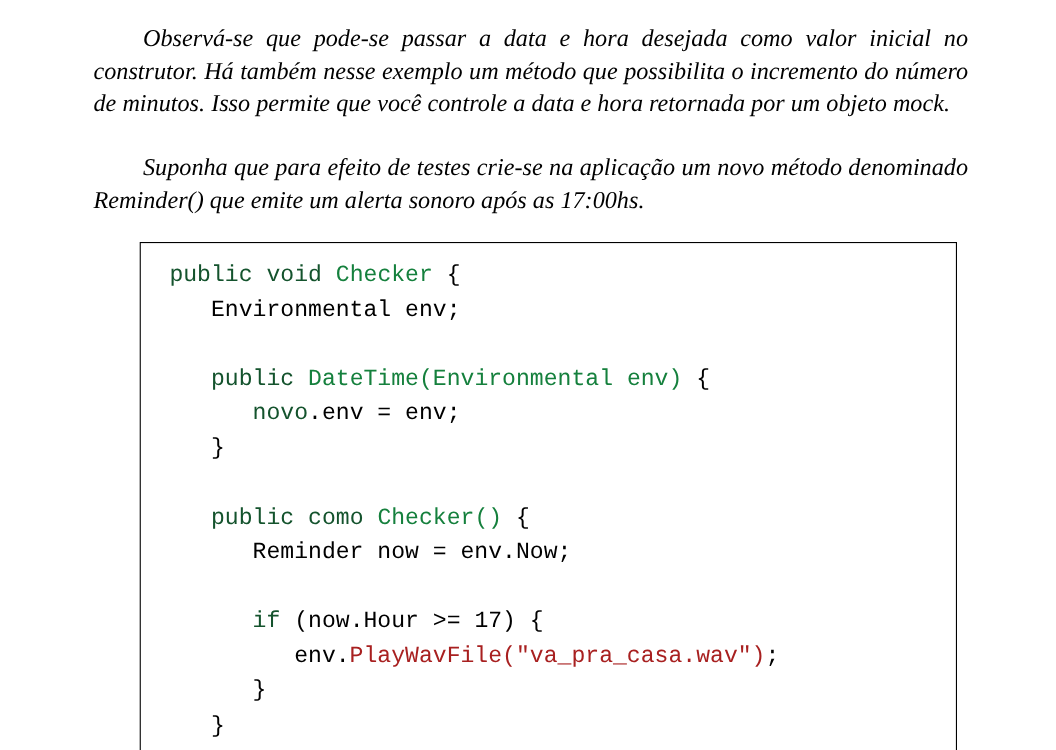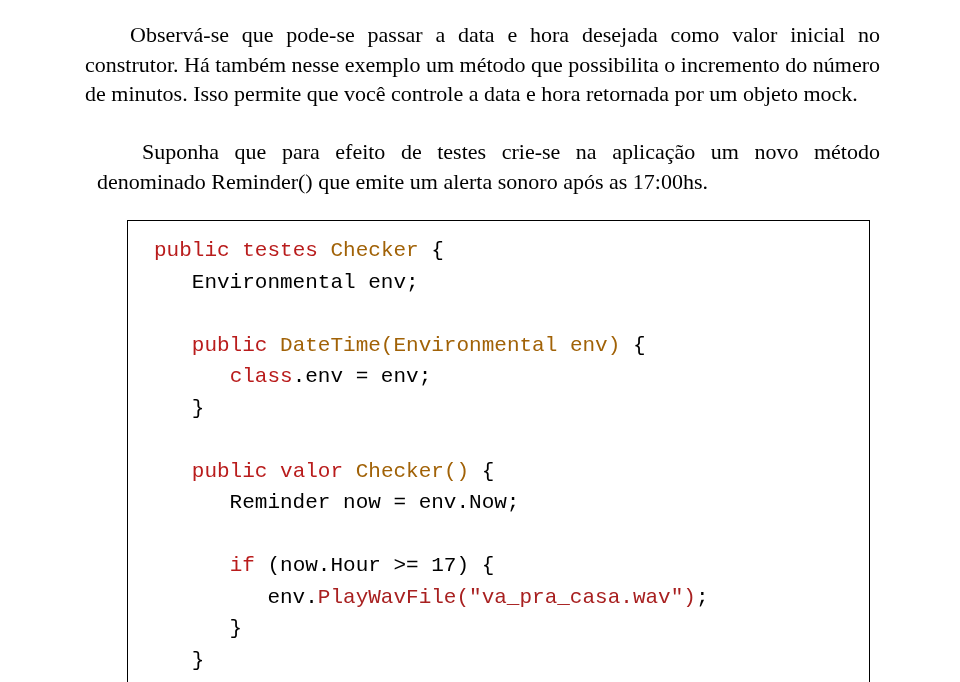--- a/index.html
+++ b/index.html
@@ -12,64 +12,64 @@
       font-family: "Times New Roman", Times, serif;
       width: 960px;
       height: 682px;
       padding: 20px 80px 20px 85px;
       font-size: 22px;
       line-height: 1.35;
       color: #000;
     }
     .paragraph {
       text-align: justify;
+      font-style: italic;
     }
     .para1 {
       text-indent: 45px;
       margin-bottom: 28px;
     }
     .para2 {
       text-indent: 45px;
       margin-bottom: 24px;
-      margin-left: 12px;
     }
     .code-box {
       border: 1.5px solid #000;
       padding: 14px 20px 14px 26px;
       font-family: "Courier New", Courier, monospace;
       font-size: 21px;
       line-height: 1.5;
       white-space: pre;
       color: #000;
       margin-left: 42px;
       margin-right: 10px;
     }
     .kw-blue {
-      color: #b91c1c;
+      color: #14532d;
     }
     .kw-teal {
-      color: #a16207;
+      color: #15803d;
     }
     .kw-red {
       color: #a82020;
     }
   </style>
 </head>
 <body>
 
 <p class="paragraph para1">Observá-se que pode-se passar a data e hora desejada como valor inicial no construtor. Há também nesse exemplo um método que possibilita o incremento do número de minutos. Isso permite que você controle a data e hora retornada por um objeto mock.</p>
 
 <p class="paragraph para2">Suponha que para efeito de testes crie-se na aplicação um novo método denominado Reminder() que emite um alerta sonoro após as 17:00hs.</p>
 
-<div class="code-box"><span class="kw-blue">public</span><span> </span><span class="kw-blue">testes</span><span> </span><span class="kw-teal">Checker</span><span> {</span>
+<div class="code-box"><span class="kw-blue">public</span><span> </span><span class="kw-blue">void</span><span> </span><span class="kw-teal">Checker</span><span> {</span>
 <span>   Environmental env;</span>
 
 <span>   </span><span class="kw-blue">public</span><span> </span><span class="kw-teal">DateTime(Environmental env)</span><span> {</span>
-<span>      </span><span class="kw-blue">class</span><span>.env = env;</span>
+<span>      </span><span class="kw-blue">novo</span><span>.env = env;</span>
 <span>   }</span>
 
-<span>   </span><span class="kw-blue">public</span><span> </span><span class="kw-blue">valor</span><span> </span><span class="kw-teal">Checker()</span><span> {</span>
+<span>   </span><span class="kw-blue">public</span><span> </span><span class="kw-blue">como</span><span> </span><span class="kw-teal">Checker()</span><span> {</span>
 <span>      Reminder now = env.Now;</span>
 
 <span>      </span><span class="kw-blue">if</span><span> (now.Hour &gt;= 17) {</span>
 <span>         env.</span><span class="kw-red">PlayWavFile("va_pra_casa.wav")</span><span>;</span>
 <span>      }</span>
 <span>   }</span></div>
 
 </body></html>

